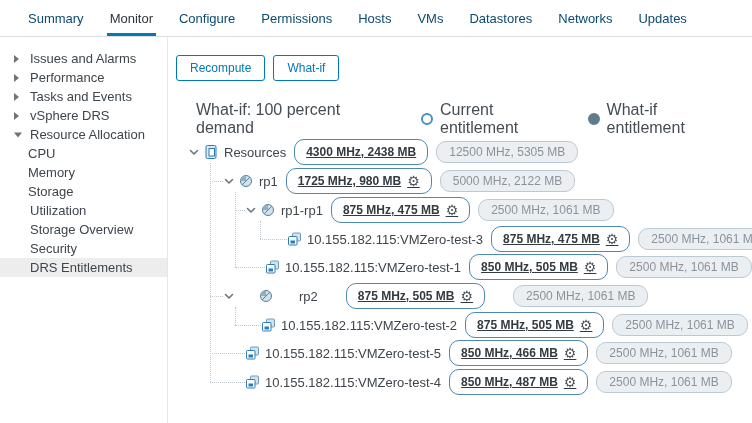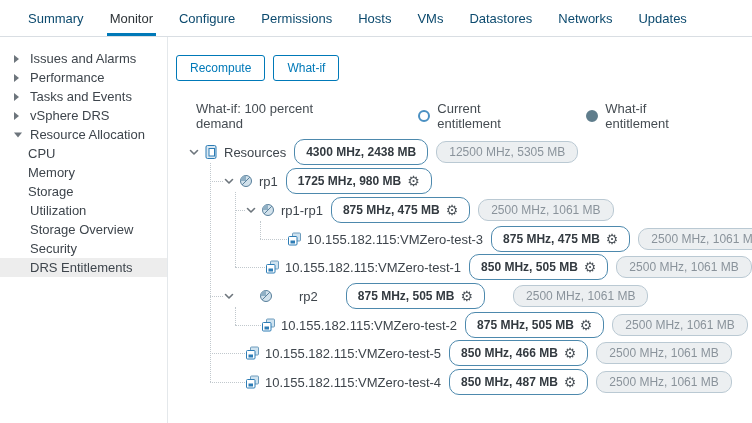--- a/index.html
+++ b/index.html
@@ -22,35 +22,35 @@
     cursor:pointer; padding-left:30px; position:relative; white-space:nowrap; }
   .side-item .caret { position:absolute; left:14px; top:50%; transform:translateY(-50%); width:0; height:0; }
   .caret-right { border-left:5px solid #6d757c; border-top:4px solid transparent; border-bottom:4px solid transparent; }
   .caret-down { border-top:5px solid #6d757c; border-left:4px solid transparent; border-right:4px solid transparent; }
   .side-item.child { padding-left:28px; }
   .side-item.selected { background:#ededed; }
   
   .btn-row { position:absolute; left:176px; top:55px; display:flex; gap:8px;border-radius:13px; }
   .btn { height:26px; padding:0 13px; border:1px solid #0079b8; border-radius:3px; background:#fff;
     color:#0079b8; font-size:12px; font-family:"Liberation Sans",sans-serif; cursor:pointer; display:flex; align-items:center; }
-  .whatif-row { position:absolute; left:196px; top:101px; display:flex; align-items:center; font-size:13px; color:#454c52; }
+  .whatif-row { position:absolute; left:196px; top:101px; display:flex; align-items:center; font-size:16px; color:#454c52; }
   .whatif-label { margin-right:62px; }
   .radio-item { display:flex; align-items:center; margin-right:44px; cursor:pointer; }
   .radio { width:12px; height:12px; border-radius:50%; margin-right:7px; flex:0 0 auto; }
   .radio.unselected { border:2px solid #4a90c2; background:#fff; }
   .radio.selected { background:#5f7d8c; border:2px solid #5f7d8c; }
   
   .tree { position:absolute; left:168px; top:136px; width:584px; height:270px; }
   .trow { position:absolute; height:22px; display:flex; align-items:center; white-space:nowrap; }
   .chev { width:12px; height:12px; margin-right:4px; display:flex; align-items:center; cursor:pointer; flex:0 0 auto; }
   .ticon { width:15px; height:16px; margin-right:5px; display:flex; align-items:center; flex:0 0 auto; }
   .tlabel { font-size:13px; color:#3e454c; margin-right:8px; }
   .wbox { display:flex; align-items:center; height:22px; padding:12px 11px; background:#fff;
     border:1px solid #4d89ad; border-radius:10px; font-size:12px; font-weight:bold; color:#333a40;
-    margin-right:8px; cursor:pointer; }
+    margin-right:8px; cursor:pointer;text-decoration:underline; }
   .wbox .gear { font-weight:normal; font-size:14px; color:#4f565c; margin-left:6px; line-height:1; cursor:pointer; }
   .gbox { display:flex; align-items:center; height:22px; padding:0 12px; background:#eceff1;
     border:1px solid #bac9d3; border-radius:10px; font-size:12px; color:#8a939b; }
   .vline { position:absolute; width:0; border-left:1px dotted #c1c8cd; }
   .hline { position:absolute; height:0; border-top:1px dotted #c1c8cd; }
 </style>
 </head>
 <body>
 
 <div id="app">
@@ -173,20 +173,21 @@
             <circle cx="7" cy="7" r="5.5" fill="#d2e2ec" stroke="#587f9b"></circle>
             <path d="M7 7 L7 1.5 A5.5 5.5 0 0 0 1.5 7 Z" fill="#8fafc4"></path>
             <line x1="3.2" y1="10.8" x2="10.8" y2="3.2" stroke="#587f9b"></line>
           </svg>
       </span>
       <span class="tlabel">rp1</span>
       <span class="wbox">
         <span>1725 MHz, 980 MB</span>
         <span class="gear">⚙</span>
       </span>
+      <span class="gbox">5000 MHz, 2122 MB</span>
     </div>
 
     <div class="trow" style="left:77px; top:63px;">
       <span class="chev">
         <svg width="12" height="12" viewBox="0 0 12 12">
             <polyline points="2.5,4.5 6,8 9.5,4.5" fill="none" stroke="#6d757c" stroke-width="1.6" stroke-linecap="round" stroke-linejoin="round"></polyline>
           </svg>
       </span>
       <span class="ticon">
         <svg width="14" height="14" viewBox="0 0 14 14">

